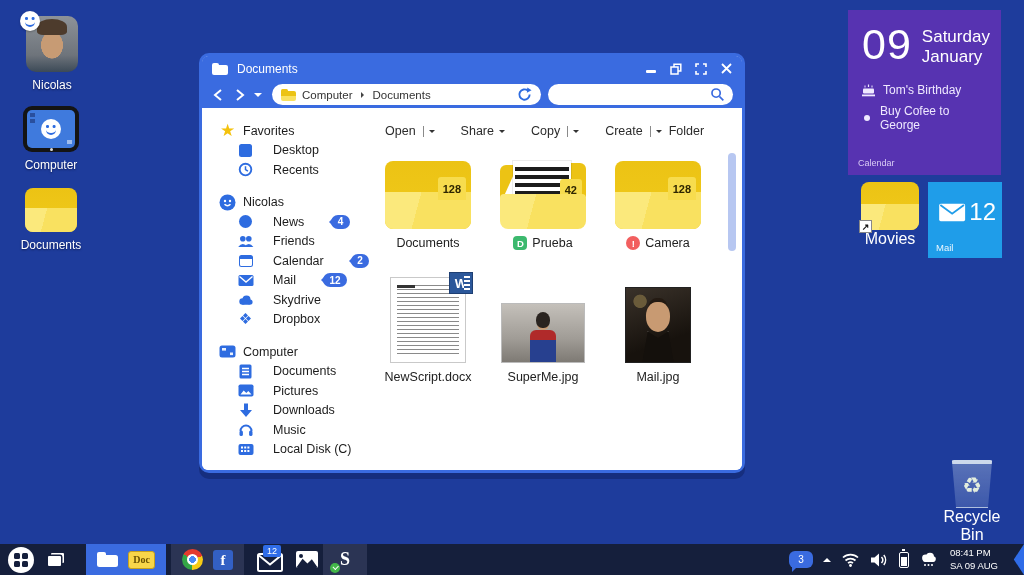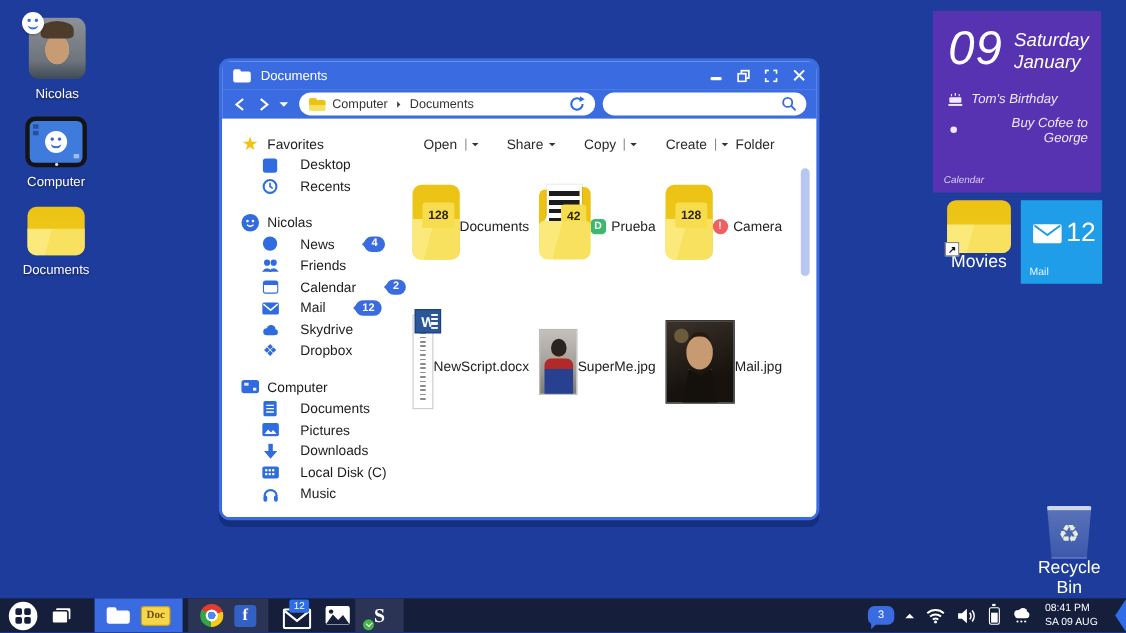--- a/index.html
+++ b/index.html
@@ -108,21 +108,21 @@
   .content { flex:1; position:relative; }
   .toolbar { position:absolute; left:18px; top:16px; display:flex; align-items:center; gap:26px; }
   .tbtn { background:none; border:none; font-family:"Liberation Sans",sans-serif; font-size:12.5px; color:#2b2b2b;
     display:flex; align-items:center; cursor:pointer; padding:0; }
   .tsep { width:1px; height:11px; background:#8a8a8a; margin-left:7px; }
   .tcaret { width:0; height:0; border:3.5px solid transparent; border-top-color:#333; margin-left:5px; margin-top:3px; }
   .tgroup { display:flex; align-items:flex-start; gap:7px; }
   .filerow { position:absolute; display:flex; gap:9px; left:8px; }
   .row1 { top:46px; }
   .row2 { top:166px; }
-  .tile { width:106px; display:flex; flex-direction:row; align-items:center; justify-content:flex-end; cursor:pointer; }
+  .tile { width:106px; display:flex; flex-direction:column; align-items:center; justify-content:flex-end; cursor:pointer; }
   .row1 .tile { height:96px; }
   .row2 .tile { height:110px; }
   .tname { margin-top:7px; font-size:12.5px; color:#222; display:flex; align-items:center; gap:5px; white-space:nowrap; }
   .ovl { width:14px; height:14px; border-radius:4px; display:flex; align-items:center; justify-content:center;
     font-size:9.5px; font-weight:bold; color:#fff; flex:0 0 auto; }
   .ovl-green { background:#3cb96e; border-radius:4px; }
   .ovl-red { background:#f25f5f; border-radius:50%; }
   
   .docthumb { width:76px; height:86px; background:#fff; border:1px solid #c9c9c9; position:relative; padding:7px 6px; }
   .doclines { width:100%; height:100%;
@@ -151,25 +151,25 @@
   .scrollthumb { position:absolute; right:6px; top:45px; width:8px; height:98px; border-radius:4px; background:#b7c7f1; cursor:pointer; }
   .statusbar { position:absolute; left:0; right:0; bottom:0; height:26px; background:#fff;
     display:flex; align-items:center; justify-content:flex-end; gap:12px; padding-right:16px; }
   .stext { font-size:11.5px; color:#222; }
   .gridic { display:grid; grid-template-columns:repeat(3,5px); grid-auto-rows:5px; gap:1.5px; cursor:pointer; }
   .gridic span { background:#1c1c1c; }
   .scaret { width:0; height:0; border:4px solid transparent; border-top-color:#222; margin-top:4px; cursor:pointer; }
 
   
   .caltile { position:absolute; left:848px; top:10px; width:153px; height:165px;
-    background:var(--calendar_purple,#5733b1); padding:14px 12px 8px 14px; cursor:pointer;font-style:italic; }
+    background:var(--calendar_purple,#5733b1); padding:14px 12px 8px 14px; cursor:pointer; }
   .calhead { display:flex; gap:10px; align-items:flex-start; }
   .calday { font-size:43px; font-weight:200; line-height:.95; letter-spacing:1px; }
   .calwm { font-size:17px; line-height:1.15; margin-top:3px; }
-  .calevents { margin-top:17px; display:flex; flex-direction:column; gap:7px;text-align:right; }
+  .calevents { margin-top:17px; display:flex; flex-direction:column; gap:7px; }
   .calev { display:flex; align-items:center; gap:8px; font-size:12px; color:#efe9ff; }
   .bullet { width:6px; height:6px; border-radius:50%; background:#efe9ff; flex:0 0 auto; margin:0 2px; }
   .applabel { position:absolute; left:10px; bottom:7px; font-size:9px; color:#d9ccf5; }
   .movies { position:absolute; left:852px; top:182px; width:76px; text-align:center; cursor:pointer; }
   .shortcut { position:absolute; left:-2px; bottom:-3px; width:13px; height:13px; background:#fff;
     border:1px solid #888; font-size:9px; color:#111; line-height:12px; text-align:center; font-weight:bold; }
   .mailtile { position:absolute; left:928px; top:182px; width:74px; height:76px;
     background:var(--mail_blue,#1f9de9); cursor:pointer; padding:16px 6px 6px 10px; }
   .mailrow { display:flex; align-items:center; gap:3px; }
   .mailcount { font-size:24px; font-weight:300; color:#fff; }
@@ -439,41 +439,41 @@
       <div class="srow item">
         <span class="sic">
           <svg width="14" height="15" viewBox="0 0 14 15" fill="#2e6ce0">
               <path d="M5 0.5h4V7h4L7 14 1 7h4z"></path>
             </svg>
         </span>
         <span>Downloads</span>
       </div>
       <div class="srow item">
         <span class="sic">
+          <svg width="16" height="15" viewBox="0 0 16 15">
+              <path d="M2.5 9a5.5 5.5 0 0 1 11 0" fill="none" stroke="#2e6ce0" stroke-width="2"></path>
+              <rect x="1.5" y="8.5" width="3.4" height="5.6" rx="1.6" fill="#2e6ce0"></rect>
+              <rect x="11.1" y="8.5" width="3.4" height="5.6" rx="1.6" fill="#2e6ce0"></rect>
+            </svg>
+        </span>
+        <span>Music</span>
+      </div>
+      <div class="srow item">
+        <span class="sic">
           <svg width="16" height="13" viewBox="0 0 16 13">
               <rect x="0.5" y="1" width="15" height="11" rx="2" fill="#2e6ce0"></rect>
               <rect x="3" y="3.5" width="2" height="2" fill="#fff"></rect>
               <rect x="6.2" y="3.5" width="2" height="2" fill="#fff"></rect>
               <rect x="9.4" y="3.5" width="2" height="2" fill="#fff"></rect>
               <rect x="3" y="7" width="2" height="2" fill="#fff"></rect>
               <rect x="6.2" y="7" width="2" height="2" fill="#fff"></rect>
               <rect x="9.4" y="7" width="2" height="2" fill="#fff"></rect>
             </svg>
         </span>
         <span>Local Disk (C)</span>
-      </div>
-      <div class="srow item">
-        <span class="sic">
-          <svg width="16" height="15" viewBox="0 0 16 15">
-              <path d="M2.5 9a5.5 5.5 0 0 1 11 0" fill="none" stroke="#2e6ce0" stroke-width="2"></path>
-              <rect x="1.5" y="8.5" width="3.4" height="5.6" rx="1.6" fill="#2e6ce0"></rect>
-              <rect x="11.1" y="8.5" width="3.4" height="5.6" rx="1.6" fill="#2e6ce0"></rect>
-            </svg>
-        </span>
-        <span>Music</span>
       </div>
     </div>
 
     <div class="content">
       <div class="toolbar">
         <button class="tbtn">
           <span>Open</span>
             <span class="tsep"></span>
             <span class="tcaret"></span>
         </button>

